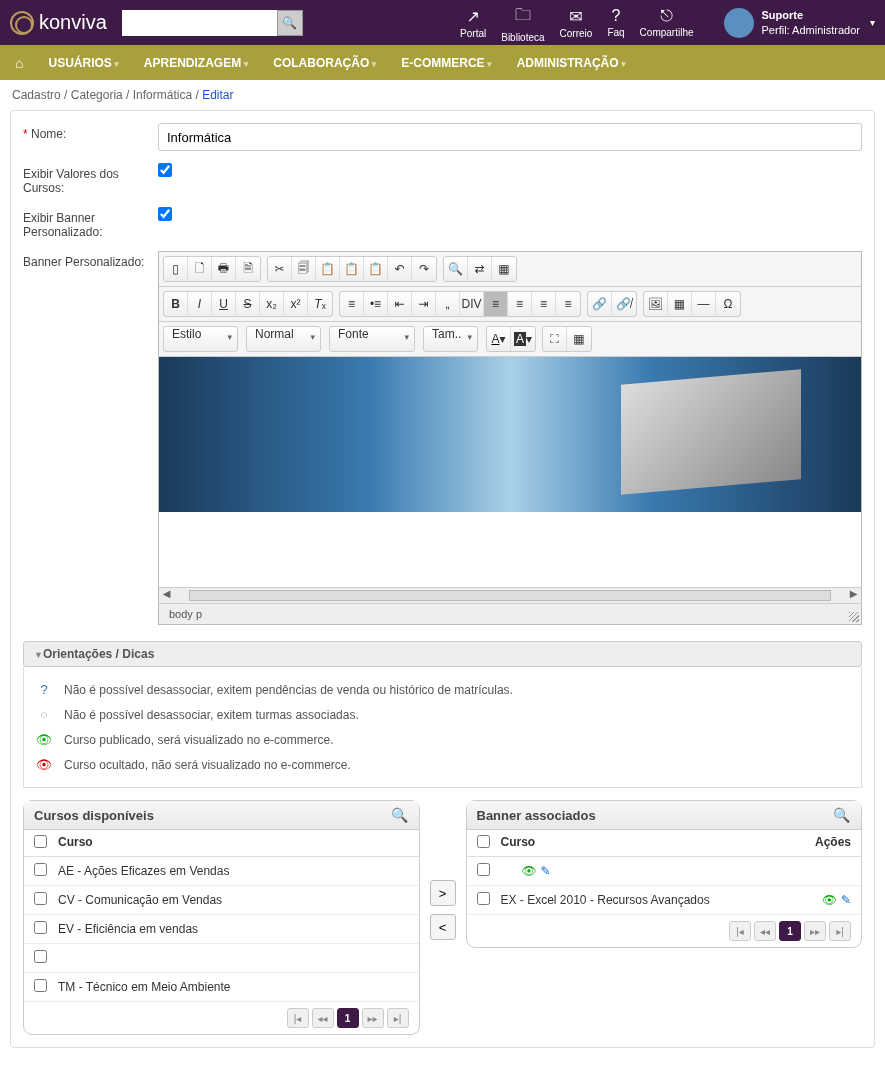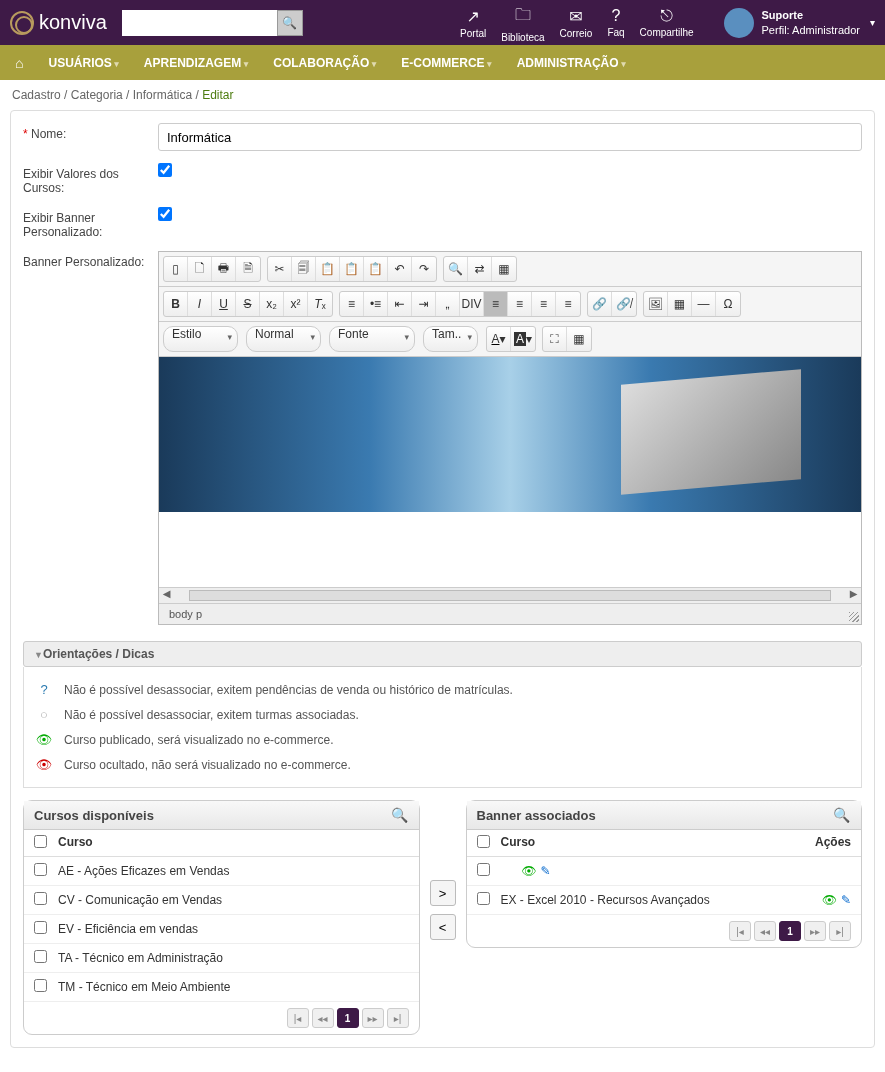--- a/index.html
+++ b/index.html
@@ -24,38 +24,38 @@
 
 
 .main-nav { background: #a8a03c; height: 35px; display: flex; align-items: center; padding: 0 15px; gap: 25px; }
 .nav-home { color: #fff; font-size: 14px; cursor: pointer; }
 .nav-item { color: #fff; font-size: 12px; font-weight: bold; cursor: pointer; }
 .nav-item::after { content: " \25BE"; font-size: 9px; color: #e0dab0; }
 
 
 .breadcrumb { padding: 8px 12px; font-size: 12px; color: #666; }
 .breadcrumb a { color: #666; text-decoration: none; }
-.breadcrumb .current { color: #4d7c0f; }
+.breadcrumb .current { color: #1d4ed8; }
 
 
 .form-panel { border: 1px solid #ddd; border-radius: 4px; margin: 0 10px 15px; padding: 12px; }
 .form-row { display: flex; margin-bottom: 12px; }
 .form-label { width: 135px; font-size: 12px; color: #444; padding-top: 4px; }
 .form-label .req { color: #d00; }
 .form-control { flex: 1; }
 .text-input { width: 100%; height: 28px; border: 1px solid #ccc; border-radius: 3px; padding: 0 8px; font-size: 13px; }
 .checkbox { width: 14px; height: 14px; }
 
 
 .editor-wrap { border: 1px solid #bbb; background: #f5f5f5; }
 .editor-toolbar { border-bottom: 1px solid #ccc; padding: 4px; display: flex; flex-wrap: wrap; gap: 2px; align-items: center; }
 .tb-group { display: flex; border: 1px solid #ccc; border-radius: 3px; background: linear-gradient(#fff,#eee); margin-right: 4px; }
 .tb-btn { width: 24px; height: 24px; display: flex; align-items: center; justify-content: center; font-size: 12px; cursor: pointer; border-right: 1px solid #ddd; }
 .tb-btn:last-child { border-right: none; }
-.tb-select { height: 26px; border: 1px solid #ccc; border-radius: 10px; background: linear-gradient(#fff,#eee); padding: 0 18px 0 8px; font-size: 12px; margin-right: 6px; position: relative; cursor: pointer; }
+.tb-select { height: 26px; border: 1px solid #ccc; border-radius: 3px; background: linear-gradient(#fff,#eee); padding: 0 18px 0 8px; font-size: 12px; margin-right: 6px; position: relative; cursor: pointer; }
 .tb-select::after { content: "\25BE"; position: absolute; right: 5px; top: 5px; font-size: 9px; color: #666; }
 .editor-content { background: #fff; height: 230px; overflow: auto; position: relative; }
 .banner-img { width: 100%; height: 155px; background: linear-gradient(90deg, #1a3a5a 0%, #3a7ab0 30%, #a8d0e8 50%, #3a7ab0 70%, #1a3a5a 100%); position: relative; }
 .banner-img::after { content: ""; position: absolute; right: 60px; top: 20px; width: 180px; height: 110px; background: linear-gradient(135deg, #ddd, #888); transform: skewY(-5deg); }
 .editor-scroll { height: 16px; background: #eee; border-top: 1px solid #ccc; display: flex; }
 .editor-scroll .track { flex: 1; background: #ddd; margin: 2px 15px; border: 1px solid #bbb; }
 .editor-scroll .arrow { width: 15px; text-align: center; font-size: 10px; color: #666; cursor: pointer; }
 .editor-path { background: #eee; padding: 4px 10px; font-size: 11px; color: #555; border-top: 1px solid #ccc; position: relative; }
 .editor-path::after { content: ""; position: absolute; right: 2px; bottom: 2px; width: 10px; height: 10px; background: repeating-linear-gradient(135deg, #999, #999 1px, transparent 1px, transparent 3px); }
 
@@ -286,21 +286,20 @@
       <div class="list-row">
           <div class="col-check"><input type="checkbox" style=""></div>
           <div class="col-name">CV - Comunicação em Vendas</div>
         </div>
       <div class="list-row">
           <div class="col-check"><input type="checkbox" style=""></div>
           <div class="col-name">EV - Eficiência em vendas</div>
         </div>
       <div class="list-row">
           <div class="col-check"><input type="checkbox" style=""></div>
-          <div class="col-name">TA - Técnico em Administração</div>
         </div>
       <div class="list-row">
           <div class="col-check"><input type="checkbox" style=""></div>
           <div class="col-name">TM - Técnico em Meio Ambiente</div>
         </div>
       <div class="pagination">
         <div class="page-btn">|◂</div>
         <div class="page-btn">◂◂</div>
         <div class="page-btn active">1</div>
         <div class="page-btn">▸▸</div>

